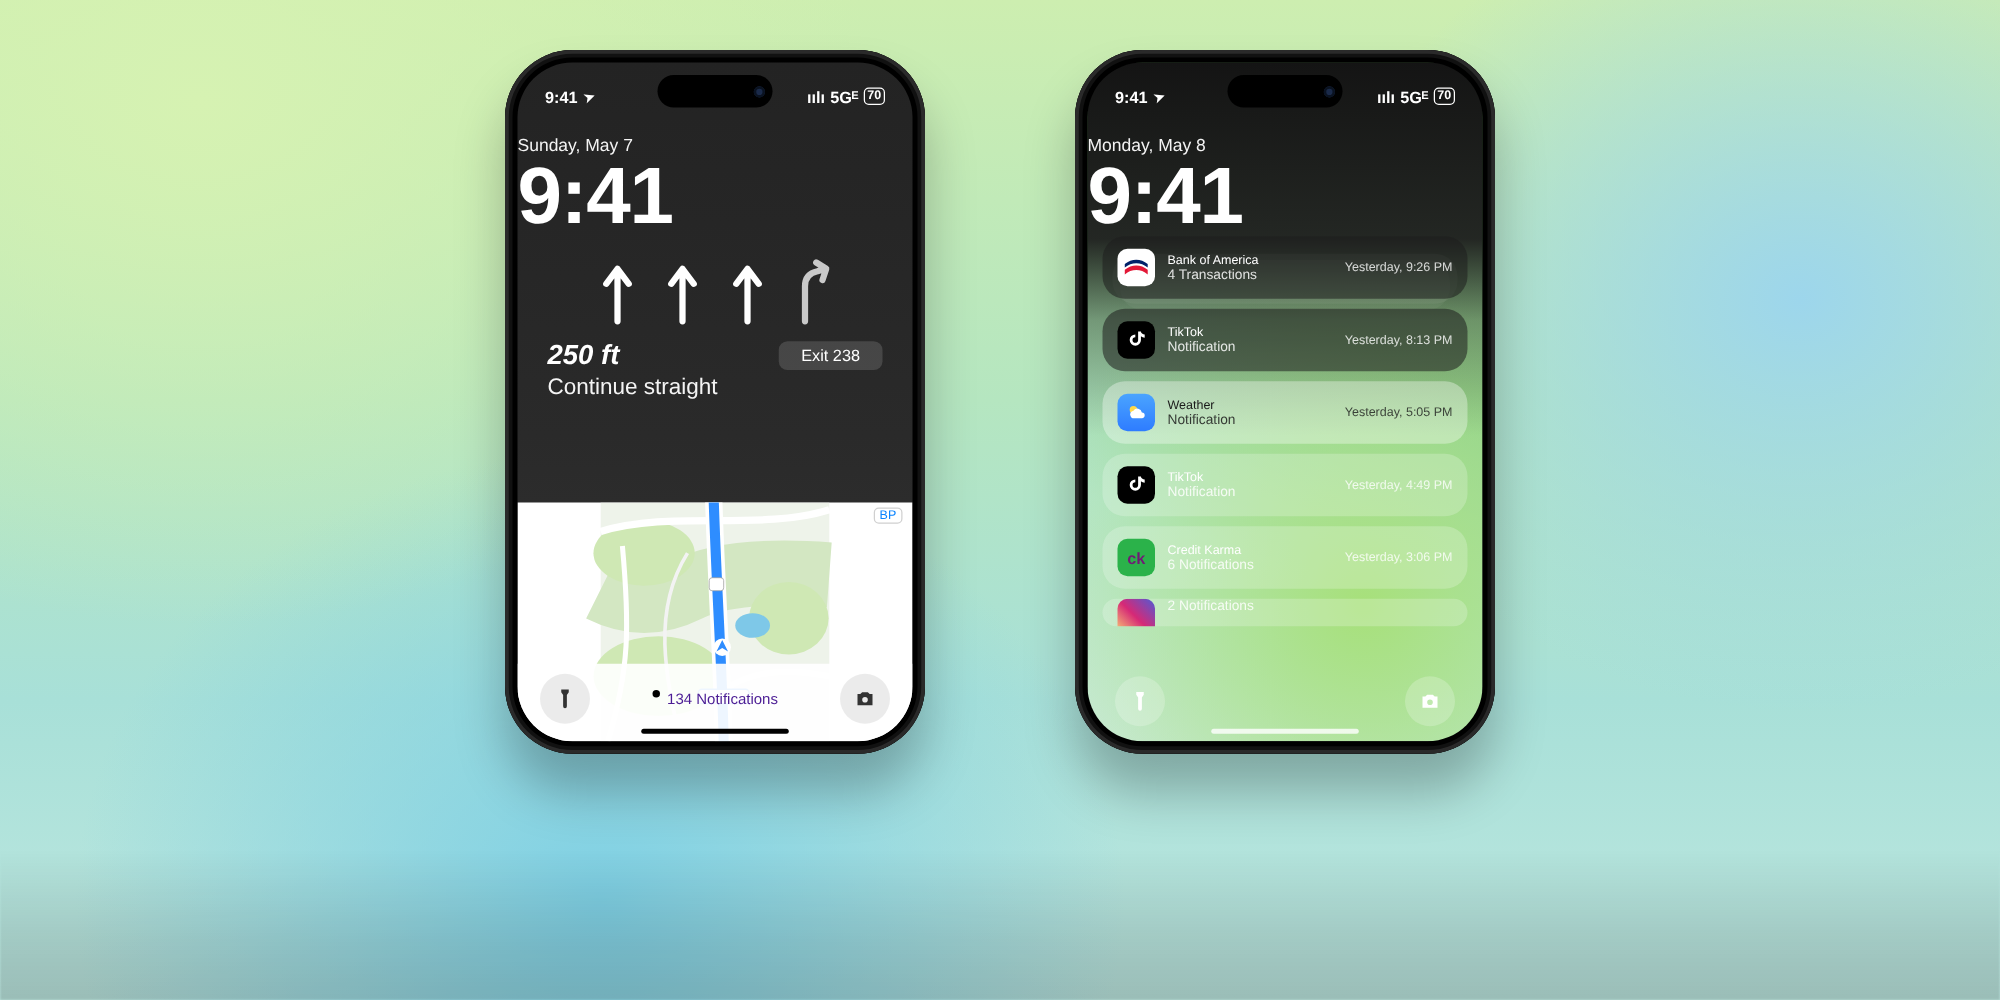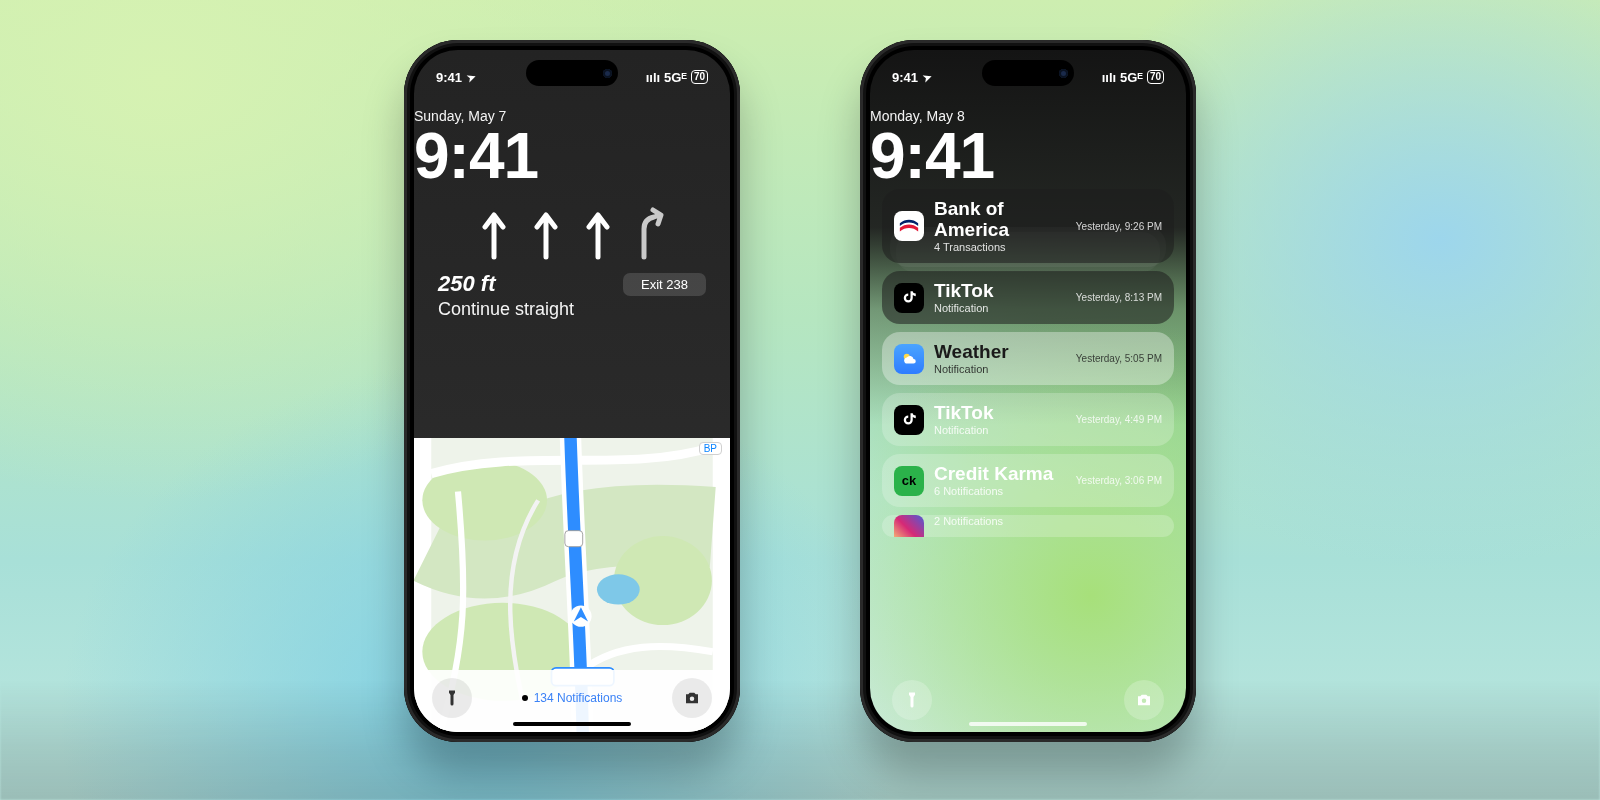--- a/index.html
+++ b/index.html
@@ -15,21 +15,21 @@
       linear-gradient(180deg, #cdeeb0 0%, #b5e6c0 40%, #a8e0d8 70%, #bde7e0 100%);
   }
   .floor-shadow {
     position:absolute; left:0; right:0; bottom:0; height:120px;
     background: linear-gradient(180deg, rgba(0,0,0,0) 0%, rgba(0,0,0,0.12) 60%, rgba(0,0,0,0.18) 100%);
     filter: blur(1px);
   }
 
   
   .phone {
-    position:absolute; width:336px; height:702px; top:40px;
+    position:absolute; width:336px; height:563px; top:40px;
     border-radius:54px; background:#000; padding:10px;
     box-shadow: 0 30px 40px rgba(0,0,0,0.25), inset 0 0 0 3px #2a2a2a, inset 0 0 0 6px #111;
   }
   .phone.left  { left:404px; }
   .phone.right { left:860px; }
 
   .island {
     position:absolute; top:20px; left:50%; transform:translateX(-50%);
     width:92px; height:26px; background:#000; border-radius:14px; z-index:50;
     display:flex; align-items:center; justify-content:flex-end; padding-right:6px;
@@ -60,36 +60,36 @@
     background:linear-gradient(180deg,#232323 0%, #2a2a2a 55%, #333 100%);
   }
   .nav-arrows { display:flex; justify-content:center; gap:24px; padding:18px 0 6px 0; }
   .nav-arrows svg { width:28px; height:54px; }
   .nav-meta { padding:4px 24px 10px 24px; color:#fff; }
   .nav-meta .row1 { display:flex; align-items:center; justify-content:space-between; }
   .nav-meta .dist { font-size:22px; font-weight:700;font-style:italic; }
   .nav-meta .exit { font-size:13px; background:rgba(255,255,255,0.14); padding:4px 18px; border-radius:7px;margin-left:42px; }
   .nav-meta .instr { font-size:18px; font-weight:400; opacity:0.95; margin-top:2px; }
 
-  .map { position:absolute; left:0; right:0; top:352px; bottom:0; background:#fff;margin-top:36px; }
+  .map { position:absolute; left:0; right:0; top:352px; bottom:0; background:#fff; }
   .map .bp-tag { position:absolute; right:8px; top:4px; font-size:10px; background:#fff; color:#0a84ff; border:1px solid #d0d0d0; padding:0 4px; border-radius:4px; }
 
   .bottom-bar {
     position:absolute; left:0; right:0; bottom:0; height:62px;
     background:rgba(255,255,255,0.92);
     display:flex; align-items:center; justify-content:space-between; padding:0 18px 6px 18px;
     z-index:35;
   }
   .round-btn {
     width:40px; height:40px; border-radius:50%;
     display:flex; align-items:center; justify-content:center;
     background:rgba(0,0,0,0.08);
   }
   .round-btn.dark { background:rgba(255,255,255,0.22); }
-  .notif-pill { font-size:12px; color:#3b82f6; display:flex; align-items:center; gap:6px; }
+  .notif-pill { font-size:12px; color:#4c1d95; display:flex; gap:6px; }
   .notif-pill .dot { width:6px; height:6px; background:#000; border-radius:50%; }
   .home-ind { position:absolute; bottom:6px; left:50%; transform:translateX(-50%); width:118px; height:4px; border-radius:3px; background:#000; }
   .home-ind.light { background:rgba(255,255,255,0.8); }
 
   
   .screen.nc {
     background:
       linear-gradient(180deg, rgba(20,20,20,1) 0%, rgba(30,30,30,0.95) 26%, rgba(60,60,60,0.4) 38%, rgba(255,255,255,0) 55%),
       radial-gradient(400px 400px at 70% 80%, #a7e07a 0%, transparent 70%),
       linear-gradient(200deg, #7fbf74 0%, #8dcf8d 40%, #b6e6d0 70%, #cdebe0 100%);
@@ -115,24 +115,24 @@
     background:rgba(30,30,30,0.55);
     color:#fff;
   }
   .ncard.light { background:rgba(255,255,255,0.35); color:#1a1a1a; }
   .ncard.glass { background:rgba(255,255,255,0.22); color:#fff; }
   .ncard.cut { height:22px; padding-top:0; padding-bottom:0; overflow:hidden; align-items:flex-start; }
   .app-ic { width:30px; height:30px; border-radius:8px; display:flex; align-items:center; justify-content:center; font-size:14px; font-weight:700; flex-shrink:0; }
   .ic-boa { background:#fff; }
   .ic-tt  { background:#000; color:#fff; }
   .ic-wx  { background:linear-gradient(180deg,#4aa4ff,#2e7cff); color:#fff; }
-  .ic-ck  { background:#2bb24a; color:#000000; font-size:13px; }
+  .ic-ck  { background:#2bb24a; color:#701a75; font-size:13px; }
   .ic-ig  { background:linear-gradient(45deg,#feda75,#d62976,#4f5bd5); }
   .nmeta { flex:1; min-width:0; }
-  .nmeta .t { font-size:19px; font-weight:700; line-height:1.1; }
+  .nmeta .t { font-size:10px; font-weight:400; line-height:1.1; }
   .nmeta .s { font-size:11px; opacity:0.85; line-height:1.1; }
   .nts { font-size:10px; opacity:0.8; white-space:nowrap; }
 
   .nc-bottom { position:absolute; left:0; right:0; bottom:12px; display:flex; justify-content:space-between; padding:0 22px; z-index:30;}
 </style>
 </head>
 <body>
 
 <div class="stage">
   <div class="floor-shadow"></div>

